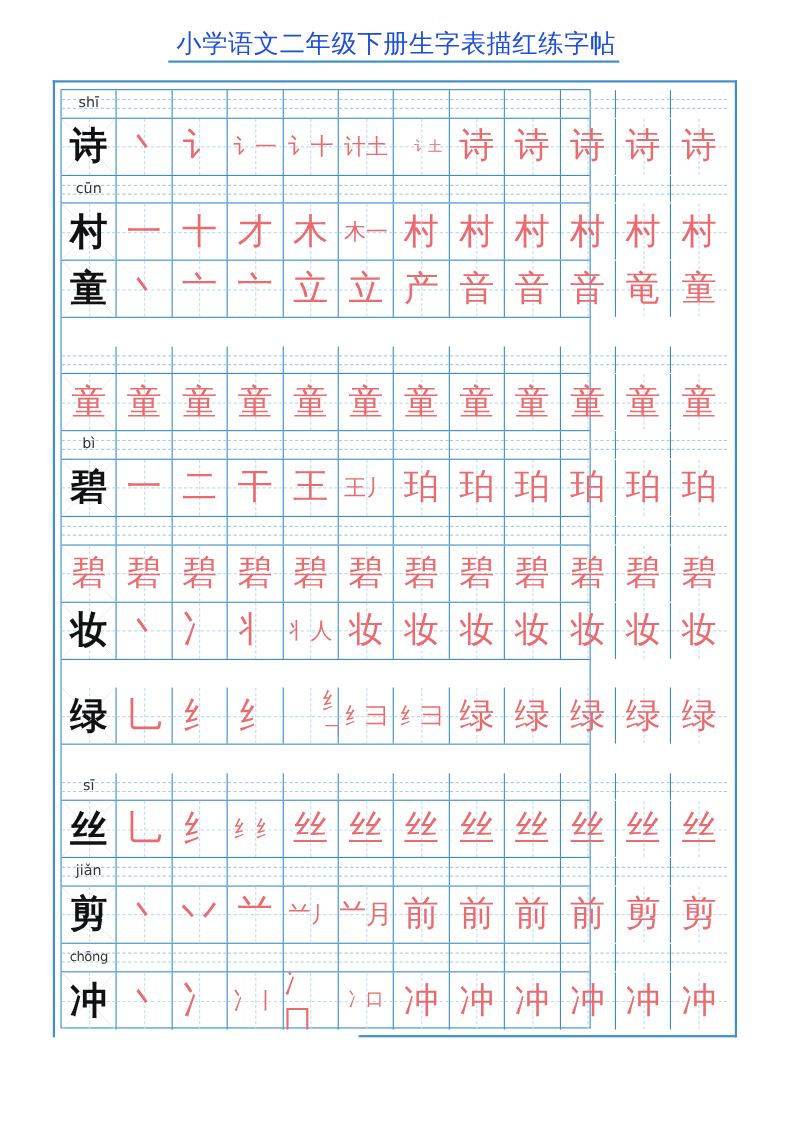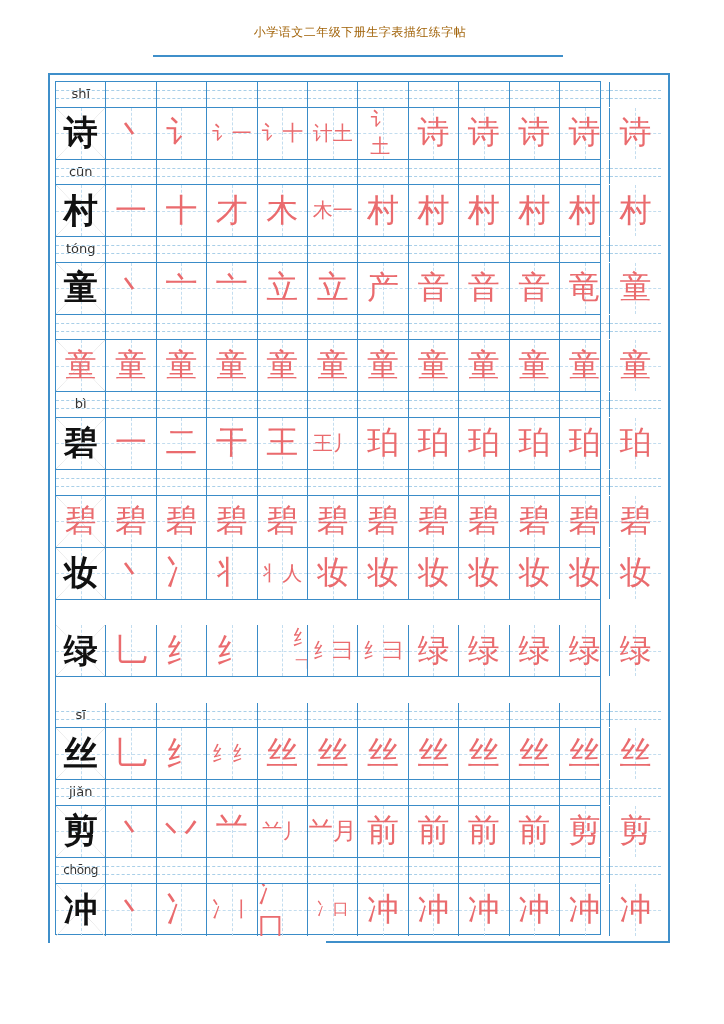--- a/index.html
+++ b/index.html
@@ -1,28 +1,28 @@
 <!DOCTYPE html>
 <html><head>
 <meta charset="utf-8">
 <style>
   html, body { margin: 0; padding: 0; background: #ffffff; }
   body { width: 724px; height: 1024px; position: relative; overflow: hidden;
          font-family: "DejaVu Sans", sans-serif; }
   .title { position: absolute; left: 150px; top: 24px; width: 420px; text-align: center;
-           font-size: 12px; color: #a16207; letter-spacing: 0.5px;
+           font-size: 23px; color: #1d4ed8; letter-spacing: 0.5px;
            font-family: Liberation Sans, sans-serif; }
   .title-rule { position: absolute; left: 153px; top: 55px; width: 410px; height: 2px; background: #3f8fca; }
   
   .frame-top { position: absolute; left: 48px; top: 73px; width: 622px; height: 2px; background: #3f8fca; }
   .frame-left { position: absolute; left: 48px; top: 73px; width: 2px; height: 870px; background: #3f8fca; }
   .frame-right { position: absolute; left: 668px; top: 73px; width: 2px; height: 870px; background: #3f8fca; }
   .frame-bottom { position: absolute; left: 326px; top: 941px; width: 344px; height: 2px; background: #3f8fca; }
 
-  .grid { position: absolute; left: 55px; top: 81px; width: 546px; height: 854px;
+  .grid { position: absolute; left: 55px; top: 81px; width: 482px; height: 854px;
           border: 1.5px solid #3a8cc8; box-sizing: border-box; }
   .block { display: flex; flex-direction: column; height: 77.6px; box-sizing: border-box; }
   .prow, .crow { display: flex; }
   .prow { height: 25.6px; border-bottom: 1.5px solid #3a8cc8; box-sizing: border-box; }
   .crow { height: 52px; border-bottom: 1.5px solid #3a8cc8; box-sizing: border-box; }
   .block:last-child .crow { border-bottom: none; }
   .cell { width: 50.4px; flex: 0 0 50.4px; border-right: 1.5px solid #3a8cc8; box-sizing: border-box;
           position: relative; overflow: hidden; }
   .cell:last-child { border-right: none; }
 
@@ -90,21 +90,21 @@
         <div class="cell">
           <span class="glyph trace partial" style="font-size: 20px;">讠一</span>
         </div>
         <div class="cell">
           <span class="glyph trace partial" style="font-size: 21px; font-family: Liberation Mono, monospace;">讠十</span>
         </div>
         <div class="cell">
           <span class="glyph trace partial" style="font-size: 20px;">计土</span>
         </div>
         <div class="cell">
-          <span class="glyph trace partial" style="font-size: 20px; margin-left: 12px;">讠土</span>
+          <span class="glyph trace partial" style="font-size: 13px; margin-left: 12px;">讠土</span>
         </div>
         <div class="cell">
           <span class="glyph trace">诗</span>
         </div>
         <div class="cell">
           <span class="glyph trace">诗</span>
         </div>
         <div class="cell">
           <span class="glyph trace">诗</span>
         </div>
@@ -167,36 +167,20 @@
         </div>
         <div class="cell">
           <span class="glyph trace">村</span>
         </div>
         <div class="cell">
           <span class="glyph trace">村</span>
         </div>
       </div>
     </div>
     <div class="block">
-      <div class="prow">
-        <div class="cell">
-          <span class="pinyin">tóng</span>
-        </div>
-        <div class="cell"></div>
-        <div class="cell"></div>
-        <div class="cell"></div>
-        <div class="cell"></div>
-        <div class="cell"></div>
-        <div class="cell"></div>
-        <div class="cell"></div>
-        <div class="cell"></div>
-        <div class="cell"></div>
-        <div class="cell"></div>
-        <div class="cell"></div>
-      </div>
       <div class="crow">
         <div class="cell model-cell">
           <div class="diag"></div>
           <span class="glyph model">童</span>
         </div>
         <div class="cell">
           <span class="glyph trace">丶</span>
         </div>
         <div class="cell">
           <span class="glyph trace">亠</span>

